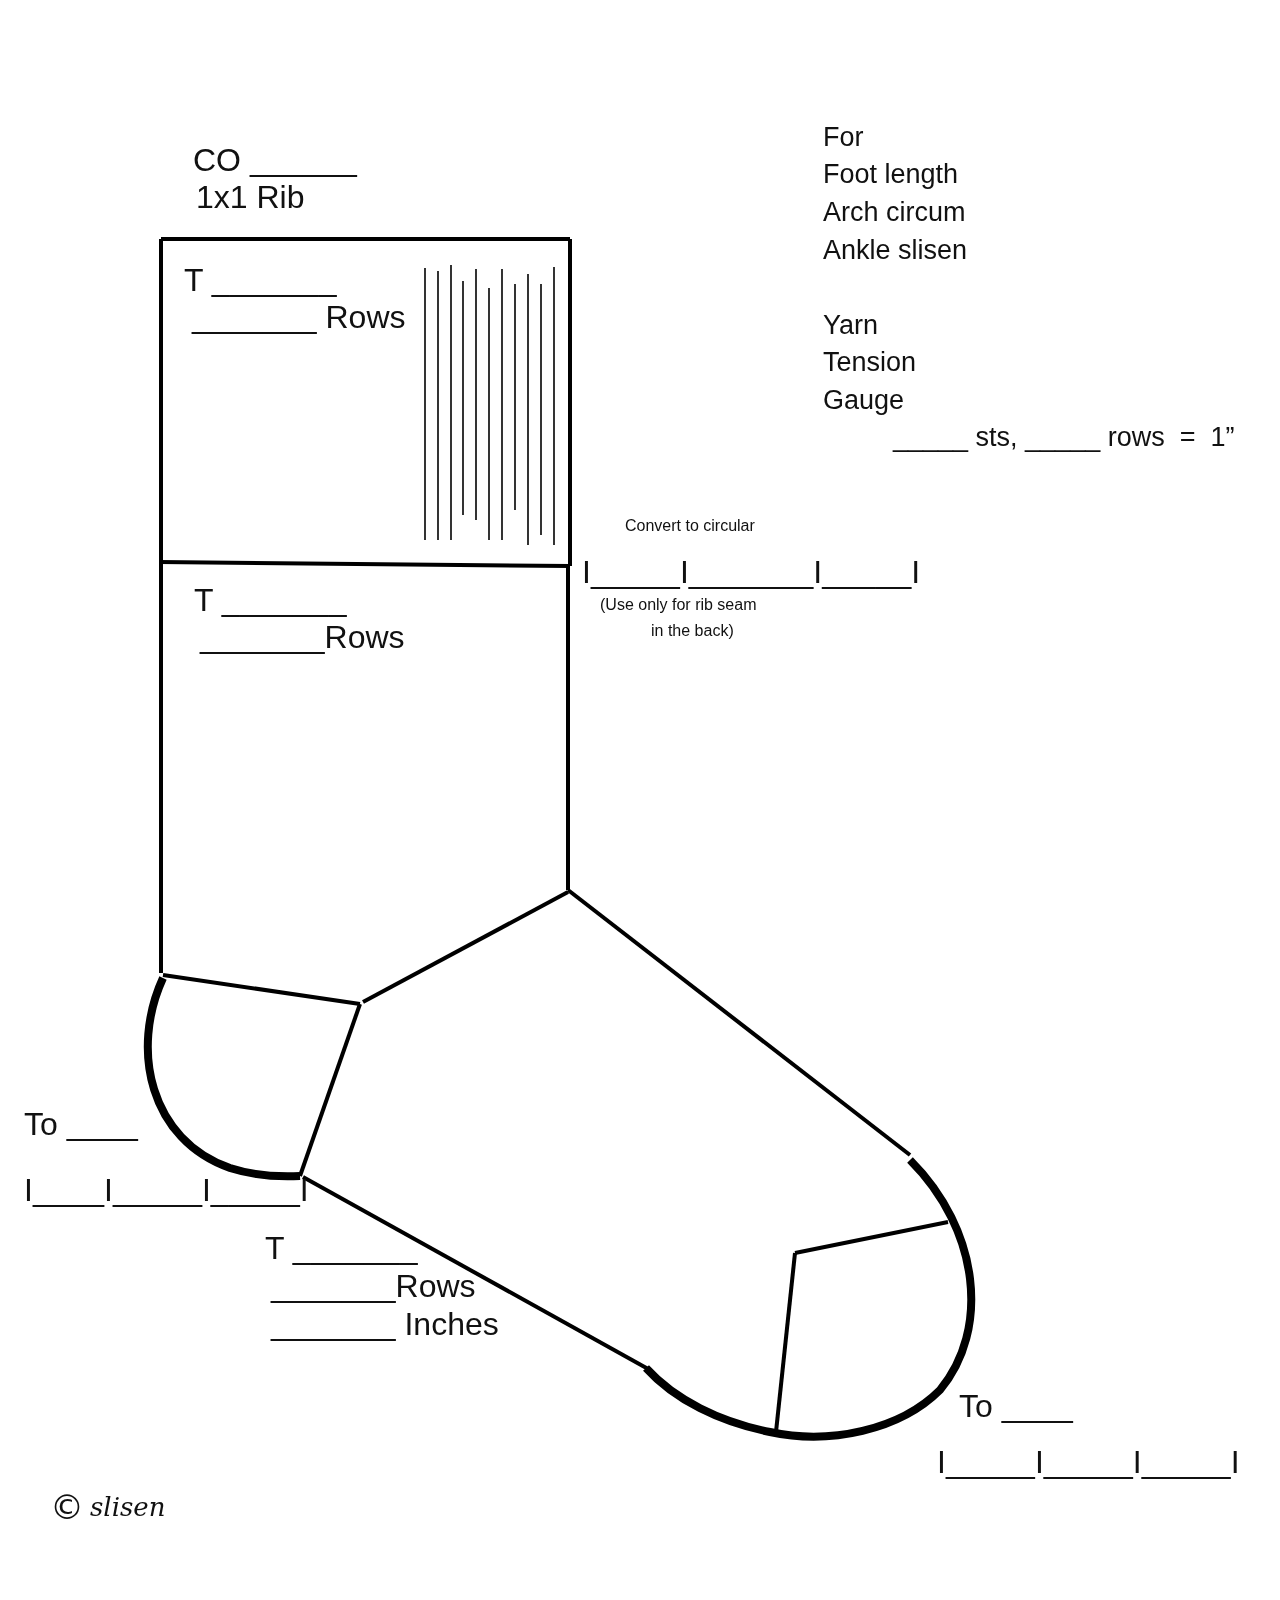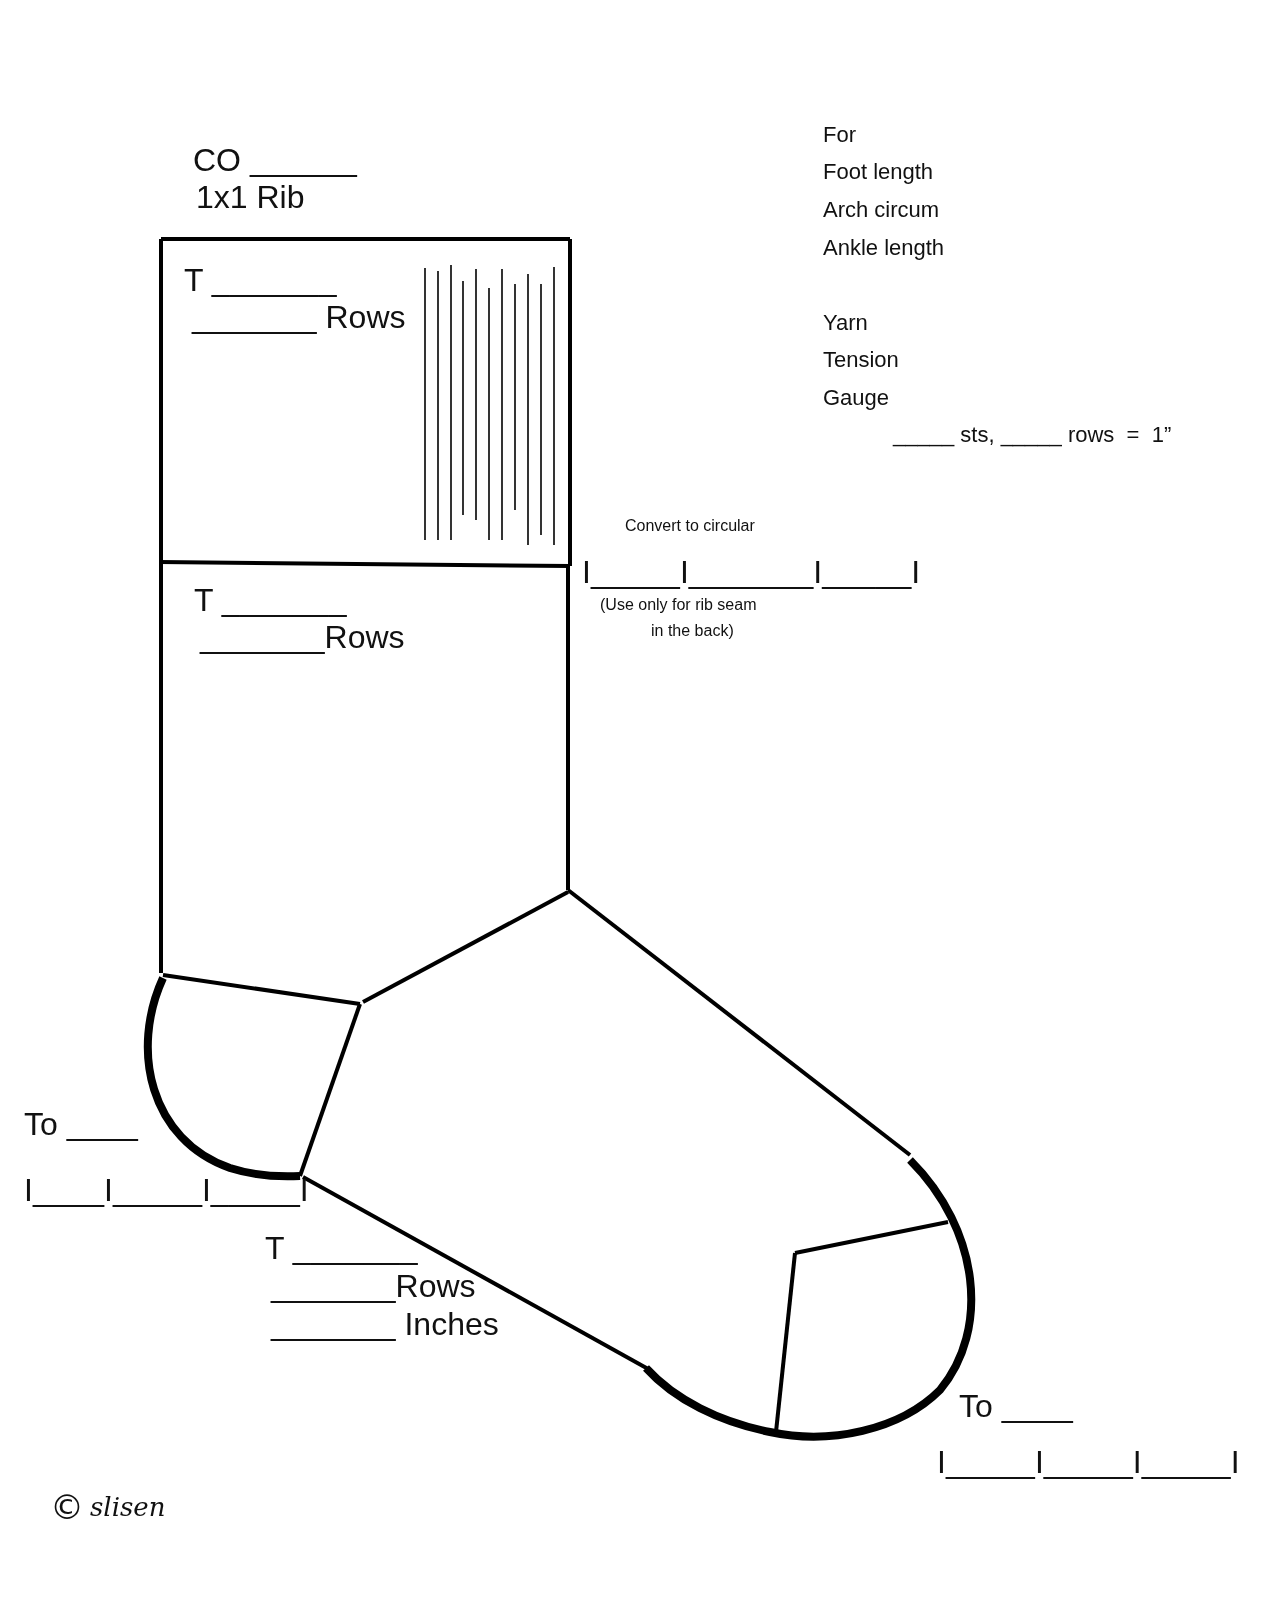--- a/index.html
+++ b/index.html
@@ -1,19 +1,19 @@
 <!DOCTYPE html>
 <html><head>
 <meta charset="utf-8">
 <style>
   html, body { margin: 0; padding: 0; background: #ffffff; }
   body { width: 1280px; height: 1600px; position: relative; overflow: hidden; font-family: "Liberation Sans", sans-serif; color: #111; }
   .txt { position: absolute; white-space: pre; color: #111; line-height: 1; }
   .lg { font-size: 32px; }
-  .md { font-size: 22px; }
+  .md { font-size: 27px; }
   .sm { font-size: 16px; }
   svg.diagram { position: absolute; left: 0; top: 0; }
   .copyright { position: absolute; left: 50px; top: 1490px; display: flex; align-items: center; gap: 6px; }
   .copy-sym { font-size: 34px; font-family: "DejaVu Sans", sans-serif; line-height: 1; }
   .copy-name { font-family: "DejaVu Serif", serif; font-style: italic; font-size: 26px; }
 </style>
 </head>
 <body>
 
 <svg class="diagram" width="1280" height="1600" viewBox="0 0 1280 1600">
@@ -72,21 +72,21 @@
 <div class="txt lg" style="left:200px; top:621px;">_______Rows</div>
 
 <div class="txt sm" style="left:625px; top:518px;">Convert to circular</div>
 <div class="txt lg" style="left:582px; top:556px;">I_____I_______I_____I</div>
 <div class="txt sm" style="left:600px; top:597px;">(Use only for rib seam</div>
 <div class="txt sm" style="left:651px; top:623px;">in the back)</div>
 
 <div class="txt md" style="left:823px; top:124px;">For</div>
 <div class="txt md" style="left:823px; top:161px;">Foot length</div>
 <div class="txt md" style="left:823px; top:199px;">Arch circum</div>
-<div class="txt md" style="left:823px; top:237px;">Ankle length</div>
+<div class="txt md" style="left:823px; top:237px;">Ankle slisen</div>
 <div class="txt md" style="left:823px; top:312px;">Yarn</div>
 <div class="txt md" style="left:823px; top:349px;">Tension</div>
 <div class="txt md" style="left:823px; top:387px;">Gauge</div>
 <div class="txt md" style="left:881px; top:424px;margin-left:12px;">_____ sts, _____ rows  =  1”</div>
 
 <div class="txt lg" style="left:24px; top:1108px;">To ____</div>
 <div class="txt lg" style="left:24px; top:1174px;text-align:right;">I____I_____I_____I</div>
 
 <div class="txt lg" style="left:265px; top:1232px;">T _______</div>
 <div class="txt lg" style="left:271px; top:1270px;">_______Rows</div>

